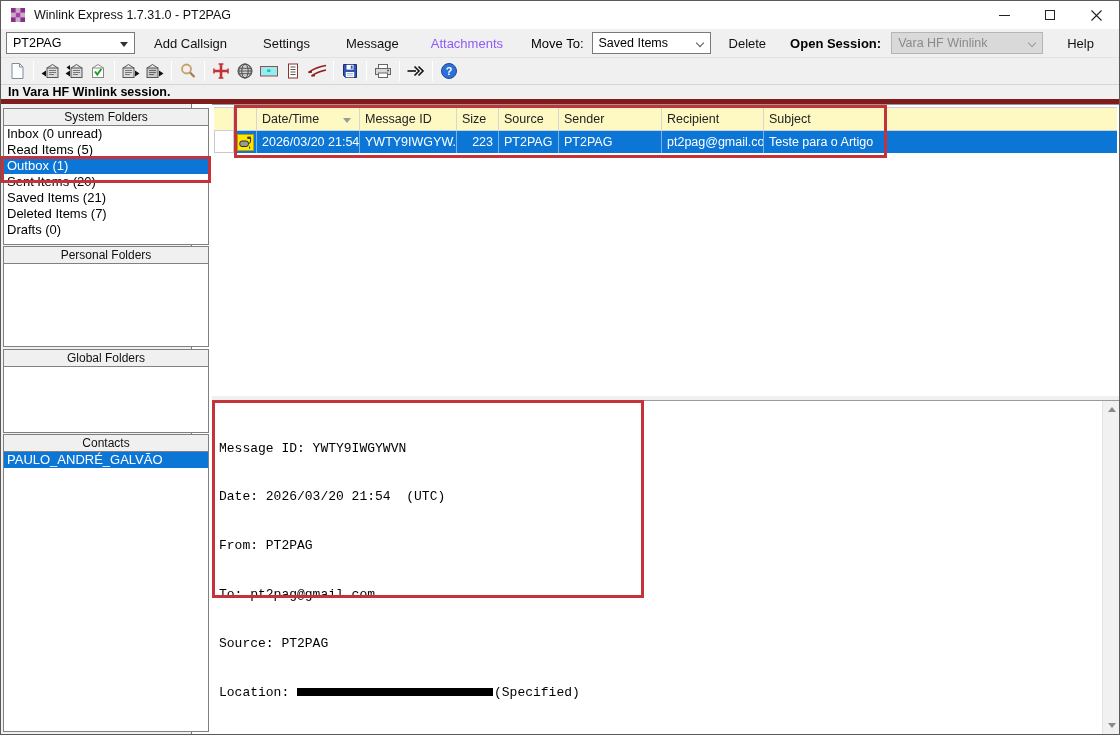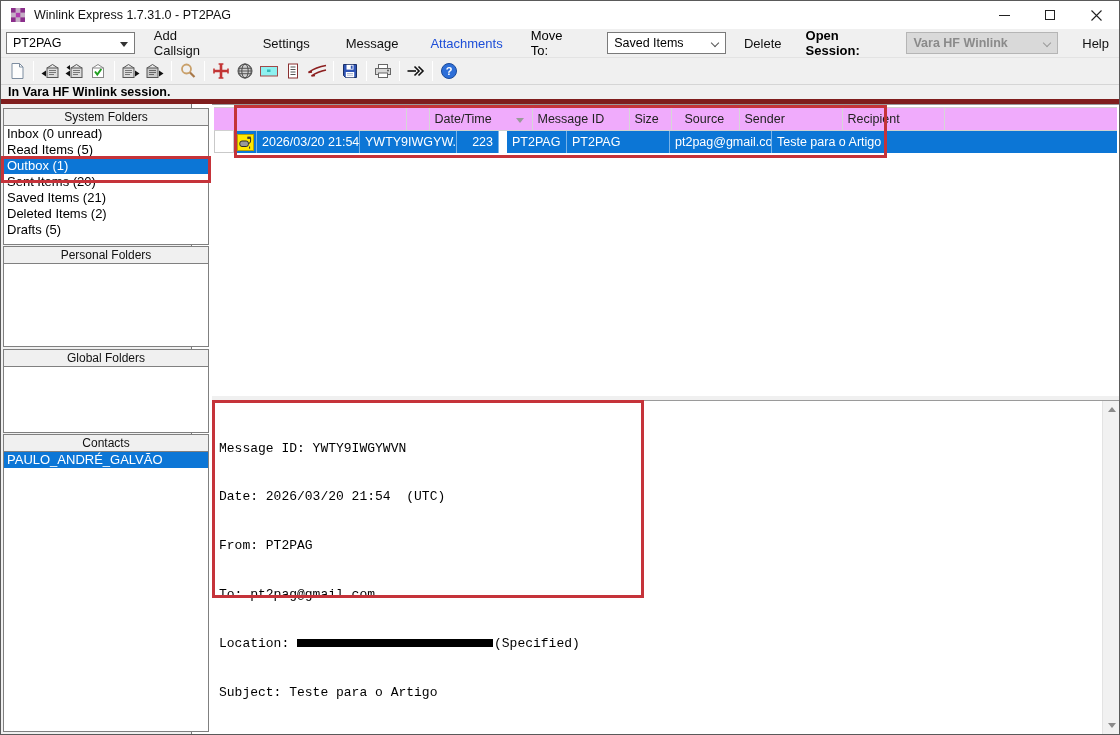--- a/index.html
+++ b/index.html
@@ -21,21 +21,21 @@
   .glyph-max { width:10px; height:10px; border:1px solid #222; }
 
   
   .menubar { position:absolute; left:0; top:28px; right:0; height:29px; background:#f0f0f0; display:flex; align-items:center; border-bottom:1px solid #e3e3e3; }
   .combo { position:relative; background:#fff; border:1px solid #7a7a7a; height:22px; display:flex; align-items:center; padding:0 18px 0 6px; font-size:12.5px; }
   .combo .tri { position:absolute; right:6px; top:9px; width:0; height:0; border-left:4px solid transparent; border-right:4px solid transparent; border-top:5px solid #333; }
   .combo .chev { position:absolute; right:7px; top:7px; width:6px; height:6px; border-right:1.4px solid #555; border-bottom:1.4px solid #555; transform:rotate(45deg); }
   .combo.disabled { background:#d9d9d9; border-color:#b5b5b5; color:#8a8a8a; }
   .combo.disabled .chev { border-color:#9a9a9a; }
   .menu-item { padding:0 10px; font-size:13px; color:#111; }
-  .menu-item.disabled { color:#1d4ed8; }
+  .menu-item.disabled { color:#8b5cf6; }
   .menu-label { font-size:13px; padding:0 4px 0 10px; }
   .menu-label.bold { font-weight:bold; padding-left:14px; }
 
   
   .toolbar { position:absolute; left:0; top:57px; right:0; height:27px; background:#f0f0f0; display:flex; align-items:center; border-bottom:1px solid #d5d5d5; padding-left:4px; }
   .tb-icon { width:22px; height:22px; display:flex; align-items:center; justify-content:center; margin:0 1px; }
   .tb-sep { width:1px; height:20px; background:#bdbdbd; border-right:1px solid #fff; margin:0 4px; }
 
   
   .statusbar { position:absolute; left:0; top:84px; right:0; height:19px; background:#f0f0f0; border-bottom:5px solid #7f1d1d; display:flex; align-items:center; }
@@ -48,28 +48,28 @@
   .folder-item { height:16px; line-height:16px; padding-left:3px; font-size:13px; white-space:nowrap; overflow:hidden; }
   .folder-item.selected { background:var(--selection-blue,#0c76d6); color:#fff; }
   #panel-system   { top:4px;   height:137px; }
   #panel-personal { top:142px; height:101px; }
   #panel-global   { top:245px; height:84px; }
   #panel-contacts { top:330px; height:298px; }
 
   
   .content { position:absolute; left:211px; top:103px; right:0; bottom:0; background:#fff; }
   .msg-list { position:absolute; left:0; top:0; right:0; height:292px; background:#fff; border-top:1px solid #9a9a9a; }
-  .hdr-row { position:absolute; left:2px; top:2px; right:2px; height:24px; display:flex; border-top:1px solid #d0d0d0; border-bottom:1px solid #d0d0d0; background:#f0abfc;justify-content:center; }
+  .hdr-row { position:absolute; left:2px; top:2px; right:2px; height:24px; display:flex; border-top:1px solid #d0d0d0; border-bottom:1px solid #d0d0d0; background:#fef9c3; }
   .hdr-cell { position:relative; border-right:1px solid #d6d6d6; font-size:12.5px; color:#222; line-height:23px; padding-left:5px; white-space:nowrap; overflow:hidden; }
   .data-row { position:absolute; left:2px; top:26px; right:2px; height:22px; display:flex; }
   .data-cell { border-right:1px solid rgba(255,255,255,0.45); background:var(--selection-blue,#0c76d6); color:#fff; font-size:12.5px; line-height:22px; padding-left:5px; white-space:nowrap; overflow:hidden; }
   .data-cell.blankcol { background:#fff; border:1px solid #c9c9c9; border-top:none; }
   .data-cell.num { text-align:right; padding-right:5px; }
   .c0{width:20px; padding-left:0;} .c1{width:23px; padding-left:0; display:flex; align-items:center; justify-content:center;}
-  .c2{width:103px;} .c3{width:97px;} .c4{width:42px;} .c5{width:60px;margin-left:8px;} .c6{width:103px;} .c7{width:102px;} .c8{flex:1; border-right:none;}
+  .c2{width:103px;} .c3{width:97px;} .c4{width:42px;} .c5{width:60px;} .c6{width:103px;} .c7{width:102px;} .c8{flex:1; border-right:none;}
   .sort-tri { position:absolute; right:8px; top:10px; width:0; height:0; border-left:4.5px solid transparent; border-right:4.5px solid transparent; border-top:5px solid #9a9a9a; }
 
   .splitter { position:absolute; left:0; top:292px; right:0; height:4px; background:#f0f0f0; }
 
   .preview { position:absolute; left:0; top:296px; right:0; bottom:0; background:#fff; border-top:1px solid #9a9a9a; }
   .preview-text { position:absolute; left:7px; top:7px; right:24px; font-family:"Liberation Mono","DejaVu Sans Mono",monospace; font-size:13px; line-height:16.3px; color:#000; white-space:pre; }
   .redact-bar { display:inline-block; width:196px; height:8px; background:#000; vertical-align:middle; margin:0 1px 2px 0; }
 
   
   .vscroll { position:absolute; right:0; top:0; bottom:0; width:17px; background:#f1f1f1; border-left:1px solid #e3e3e3; }
@@ -123,27 +123,27 @@
 <div class="menubar">
   <div class="combo" style="width:129px; margin-left:5px;">
     <span>PT2PAG</span>
     <span class="tri"></span>
   </div>
   <div class="menu-item" style="margin-left:9px;">Add Callsign</div>
   <div class="menu-item" style="margin-left:16px;">Settings</div>
   <div class="menu-item" style="margin-left:16px;">Message</div>
   <div class="menu-item disabled" style="margin-left:12px;">Attachments</div>
   <div class="menu-label" style="margin-left:8px;">Move To:</div>
-  <div class="combo" style="width:119px; margin-left:20px;">
+  <div class="combo" style="width:119px; margin-left:4px;">
     <span>Saved Items</span>
     <span class="chev"></span>
   </div>
   <div class="menu-item" style="margin-left:8px;">Delete</div>
   <div class="menu-label bold">Open Session:</div>
-  <div class="combo disabled" style="width:152px; margin-left:6px;font-weight:bold;">
+  <div class="combo disabled" style="width:152px; margin-left:6px;">
     <span>Vara HF Winlink</span>
     <span class="chev"></span>
   </div>
   <div class="menu-item" style="margin-left:14px;">Help</div>
 </div>
 
 <div class="toolbar">
   <div class="tb-icon">
     <svg width="18" height="18" viewBox="0 0 18 18">
       <path d="M4 1.5 h7.5 l3.5 3.5 v11.5 H4 z" fill="#fdfdfd" stroke="#7d8da0"></path>
@@ -281,22 +281,22 @@
 
 <div class="sidebar">
 
   <div class="panel" id="panel-system">
     <div class="panel-header">System Folders</div>
     <div class="folder-item">Inbox (0 unread)</div>
     <div class="folder-item">Read Items (5)</div>
     <div class="folder-item selected">Outbox (1)</div>
     <div class="folder-item">Sent Items (20)</div>
     <div class="folder-item">Saved Items (21)</div>
-    <div class="folder-item">Deleted Items (2)</div>
-    <div class="folder-item">Drafts (5)</div>
+    <div class="folder-item">Deleted Items (7)</div>
+    <div class="folder-item">Drafts (0)</div>
   </div>
 
   <div class="panel" id="panel-personal">
     <div class="panel-header">Personal Folders</div>
   </div>
 
   <div class="panel" id="panel-global">
     <div class="panel-header">Global Folders</div>
   </div>
 
@@ -314,20 +314,21 @@
       <div class="hdr-cell c1"></div>
       <div class="hdr-cell c2">
         <span>Date/Time</span>
         <span class="sort-tri"></span>
       </div>
       <div class="hdr-cell c3">Message ID</div>
       <div class="hdr-cell c4">Size</div>
       <div class="hdr-cell c5">Source</div>
       <div class="hdr-cell c6">Sender</div>
       <div class="hdr-cell c7">Recipient</div>
+      <div class="hdr-cell c8">Subject</div>
     </div>
     <div class="data-row">
       <div class="data-cell blankcol c0"></div>
       <div class="data-cell c1">
         <svg width="17" height="17" viewBox="0 0 17 17">
           <rect x="0.5" y="0.5" width="16" height="16" fill="#ffe800" stroke="#b8a300"></rect>
           <rect x="2.8" y="7" width="8.6" height="5.5" rx="2.2" fill="#9a9a9a" stroke="#2a2a2a"></rect>
           <path d="M11.4 9.5 a2.2 2.75 0 0 0 2.2 -2.5 V4 h-3.2" fill="none" stroke="#2a2a2a"></path>
           <rect x="10.4" y="2.6" width="3.4" height="2.2" fill="#3a3a3a"></rect>
           <path d="M12.6 12.5 v2.2" stroke="#2a2a2a"></path>
@@ -344,20 +345,21 @@
   </div>
 
   <div class="splitter"></div>
 
   <div class="preview">
     <div class="preview-text">
       <div>Message ID: YWTY9IWGYWVN</div>
       <div>Date: 2026/03/20 21:54  (UTC)</div>
       <div>From: PT2PAG</div>
       <div>To: pt2pag@gmail.com</div>
+      <div>Source: PT2PAG</div>
       <div><span>Location: </span><span class="redact-bar"></span><span>(Specified)</span></div>
       <div>Subject: Teste para o Artigo</div>
       
       
     </div>
     <div class="vscroll">
       <div class="vs-btn vs-up">
           <div class="tri-up"></div>
         </div>
       <div class="vs-btn vs-dn">

